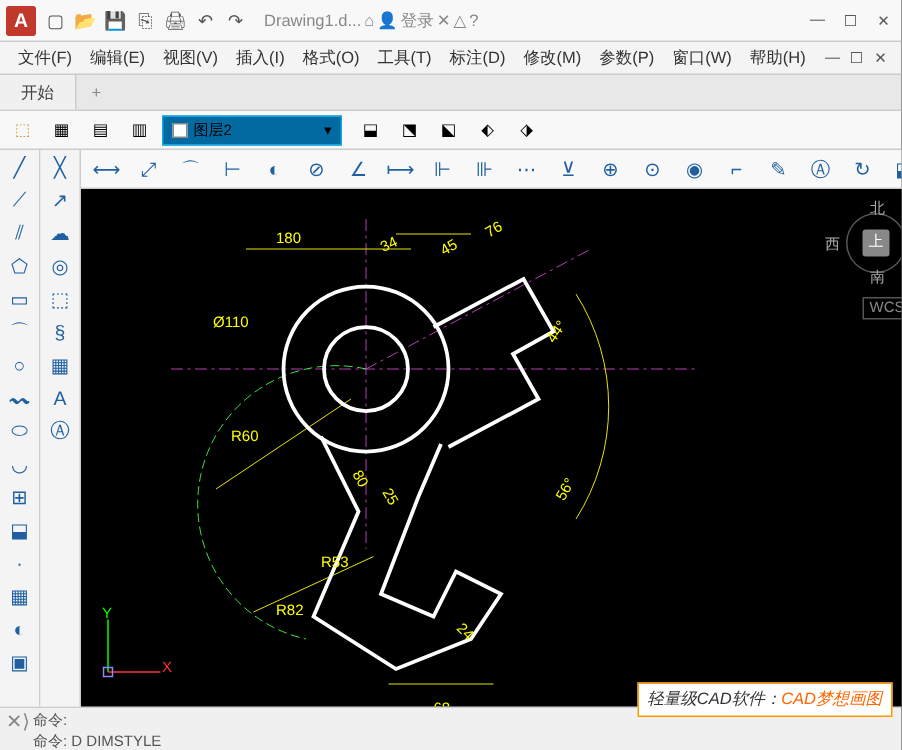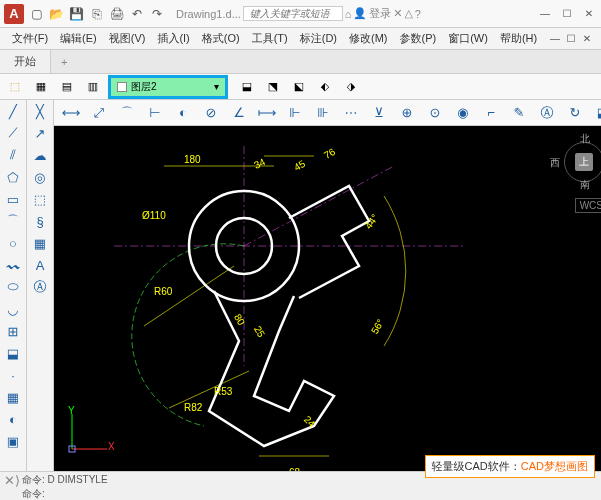--- a/index.html
+++ b/index.html
@@ -21,21 +21,21 @@
 
 
 .tabbar { height: 24px; background: #e8e8e8; border-bottom: 1px solid #ccc; display: flex; align-items: center; font-size: 11px; }
 .tab { padding: 4px 14px; border-right: 1px solid #ccc; cursor: pointer; background: #f0f0f0; color: #444; }
 .tab.active { background: #fff; }
 .tab-add { padding: 2px 10px; color: #888; cursor: pointer; }
 
 
 .layerbar { height: 26px; background: #f8f8f8; border-bottom: 1px solid #ccc; display: flex; align-items: center; padding: 0 4px; gap: 4px; font-size: 11px; }
 .layer-btn { width: 22px; height: 20px; display: flex; align-items: center; justify-content: center; cursor: pointer; border: 1px solid transparent; }
-.layer-select { border: 3px solid #0ea5e9; background: #86efac; padding: 2px 6px; display: flex; align-items: center; gap: 4px; min-width: 120px; font-size: 10px; }
+.layer-select { border: 1px solid #0ea5e9; background: #0369a1; padding: 2px 6px; display: flex; align-items: center; gap: 4px; min-width: 120px; font-size: 10px; }
 .layer-swatches { display: flex; gap: 4px; margin-left: 4px; }
 
 
 .main { display: flex; height: 371px; }
 .toolbar-left { width: 28px; background: #f4f4f4; border-right: 1px solid #ccc; display: flex; flex-direction: column; }
 .toolbar-left2 { width: 28px; background: #f4f4f4; border-right: 1px solid #ccc; display: flex; flex-direction: column; }
 .tool-btn { width: 26px; height: 22px; display: flex; align-items: center; justify-content: center; cursor: pointer; color: #2060a0; font-size: 13px; }
 
 
 .canvas-wrap { flex: 1; display: flex; flex-direction: column; }
@@ -54,41 +54,40 @@
 
 
 .drawing { position: absolute; top: 20px; left: 60px; width: 350px; height: 320px; }
 .dim-text { position: absolute; color: #ff0; font-size: 10px; }
 
 
 .cmdline { height: 30px; background: #f0f0f0; border-top: 1px solid #ccc; font-size: 10px; color: #555; padding: 2px 4px; display: flex; flex-direction: column; justify-content: center; }
 .cmd-handle { width: 18px; font-size: 13px; color: #888; }
 
 
-.watermark { position: absolute; bottom: 22px; right: 6px; background: #fff; border: 1px solid #f90; padding: 3px 6px; font-size: 11px; line-height: 1.4; }
+.watermark { position: absolute; bottom: 22px; right: 6px; background: #fff; border: 1px solid #f90; padding: 3px 6px; font-size: 11px; line-height: 1.4; font-style: italic; }
 .watermark .wm-label { color: #333; }
 .watermark .wm-value { color: #f60; }
 </style>
 </head>
 <body>
 
 <div class="titlebar">
   <div class="app-logo">A</div>
   <div class="titlebar-icons">
     <span class="titlebar-icon">▢</span>
     <span class="titlebar-icon">📂</span>
     <span class="titlebar-icon">💾</span>
     <span class="titlebar-icon">⎘</span>
     <span class="titlebar-icon">🖨</span>
     <span class="titlebar-icon">↶</span>
     <span class="titlebar-icon">↷</span>
   </div>
   <div class="title-center">
     <span>Drawing1.d...</span>
-    <input class="search-box" placeholder="键入关键字或短语" style="">
     <span style="color:#888">⌂</span>
     <span>👤</span>
     <span>登录</span>
     <span>✕</span>
     <span>△</span>
     <span>?</span>
   </div>
   <div class="win-controls">
     <span class="win-btn">—</span>
     <span class="win-btn">☐</span>
@@ -239,35 +238,35 @@
         <span class="dim-text" style="top:8px;left:70px">180</span>
         <span class="dim-text" style="top:12px;left:140px;transform:rotate(-25deg)">34</span>
         <span class="dim-text" style="top:14px;left:180px;transform:rotate(-30deg)">45</span>
         <span class="dim-text" style="top:2px;left:210px;transform:rotate(-30deg)">76</span>
         <span class="dim-text" style="top:64px;left:28px">Ø110</span>
         <span class="dim-text" style="top:140px;left:40px">R60</span>
         <span class="dim-text" style="top:168px;left:120px;transform:rotate(60deg)">80</span>
         <span class="dim-text" style="top:180px;left:140px;transform:rotate(60deg)">25</span>
         <span class="dim-text" style="top:70px;left:250px;transform:rotate(-55deg)">44°</span>
         <span class="dim-text" style="top:175px;left:256px;transform:rotate(-60deg)">56°</span>
-        <span class="dim-text" style="top:240px;left:100px">R53</span>
+        <span class="dim-text" style="top:224px;left:100px">R53</span>
         <span class="dim-text" style="top:256px;left:70px">R82</span>
         <span class="dim-text" style="top:270px;left:190px;transform:rotate(45deg)">24</span>
         <span class="dim-text" style="top:321px;left:175px">68</span>
       </div>
     </div>
   </div>
 
 </div>
 
 <div class="cmdline">
   <div style="display:flex">
       <span class="cmd-handle">✕⟩</span>
     <div style="flex:1">
+      <div>命令:</div>
       <div>命令: D DIMSTYLE</div>
-      <div>命令:</div>
     </div>
   </div>
 </div>
 
 <div class="watermark">
   <div><span class="wm-label">轻量级CAD软件：</span><span class="wm-value">CAD梦想画图</span></div>
 </div>
 
 </body></html>

